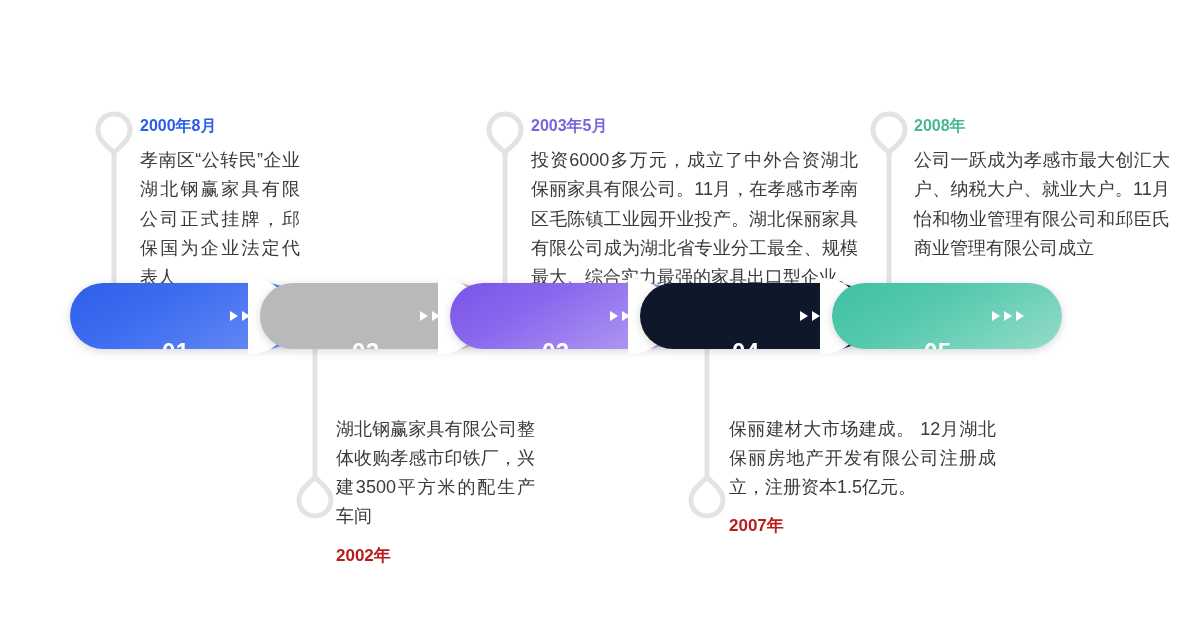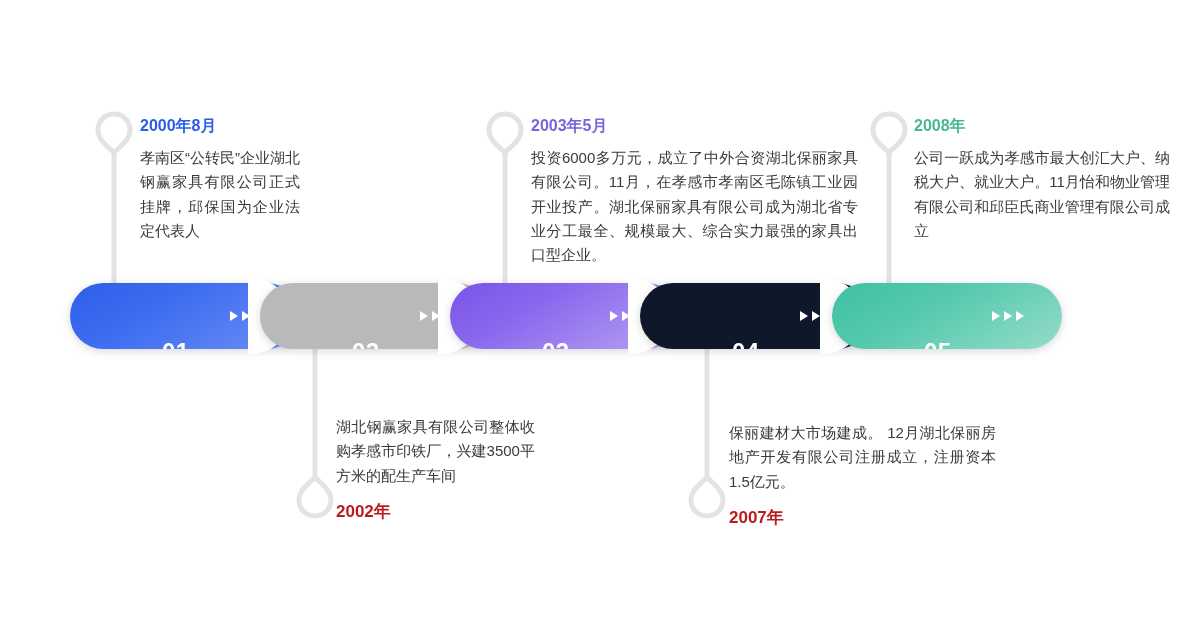--- a/index.html
+++ b/index.html
@@ -110,21 +110,21 @@
     position: absolute;
   }
   .callout-title {
     font-size: 16px;
     font-weight: bold;
     line-height: 1.2;
     margin: 0 0 11px 0;
     white-space: nowrap;
   }
   .callout-body {
-    font-size: 15px;
+    font-size: 18px;
     line-height: 1.62;
     color: #3a3a3a;
     margin: 0;
     text-align: justify;
   }
 
   .title-blue   { color: #2b5ce6; }
   .title-purple { color: #7a63d8; }
   .title-green  { color: #46b894; }
   .title-dark   { color: #b91c1c; font-size: 17px; }
@@ -186,21 +186,21 @@
   <div class="callout" style="left:914px; top:116px; width:256px;">
     <div class="callout-title title-green">2008年</div>
     <div class="callout-body">公司一跃成为孝感市最大创汇大户、纳税大户、就业大户。11月怡和物业管理有限公司和邱臣氏商业管理有限公司成立</div>
   </div>
 
   <div class="callout" style="left:336px; top:415px; width:199px;">
     <div class="callout-body">湖北钢赢家具有限公司整体收购孝感市印铁厂，兴建3500平方米的配生产车间</div>
     <div class="callout-title title-dark below-title">2002年</div>
   </div>
 
-  <div class="callout" style="left:729px; top:415px; width:267px;margin-top:6px;">
+  <div class="callout" style="left:729px; top:415px; width:267px;">
     <div class="callout-body">保丽建材大市场建成。 12月湖北保丽房地产开发有限公司注册成立，注册资本1.5亿元。</div>
     <div class="callout-title title-dark below-title">2007年</div>
   </div>
 
   <div id="timeline-bar">
 
     <div class="seg seg-1">
       <div class="seg-inner">
         <span class="seg-num">01</span>
         <span class="seg-arrows">

